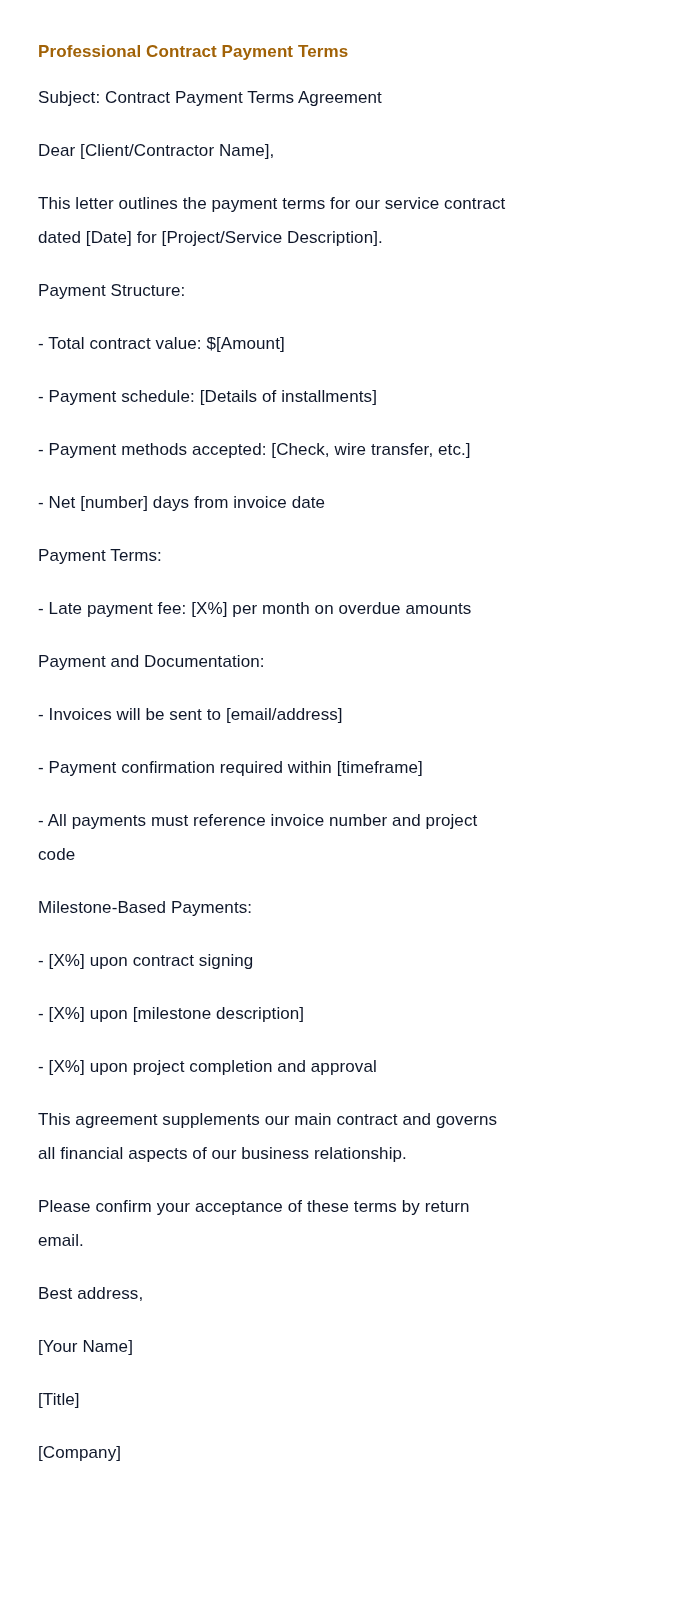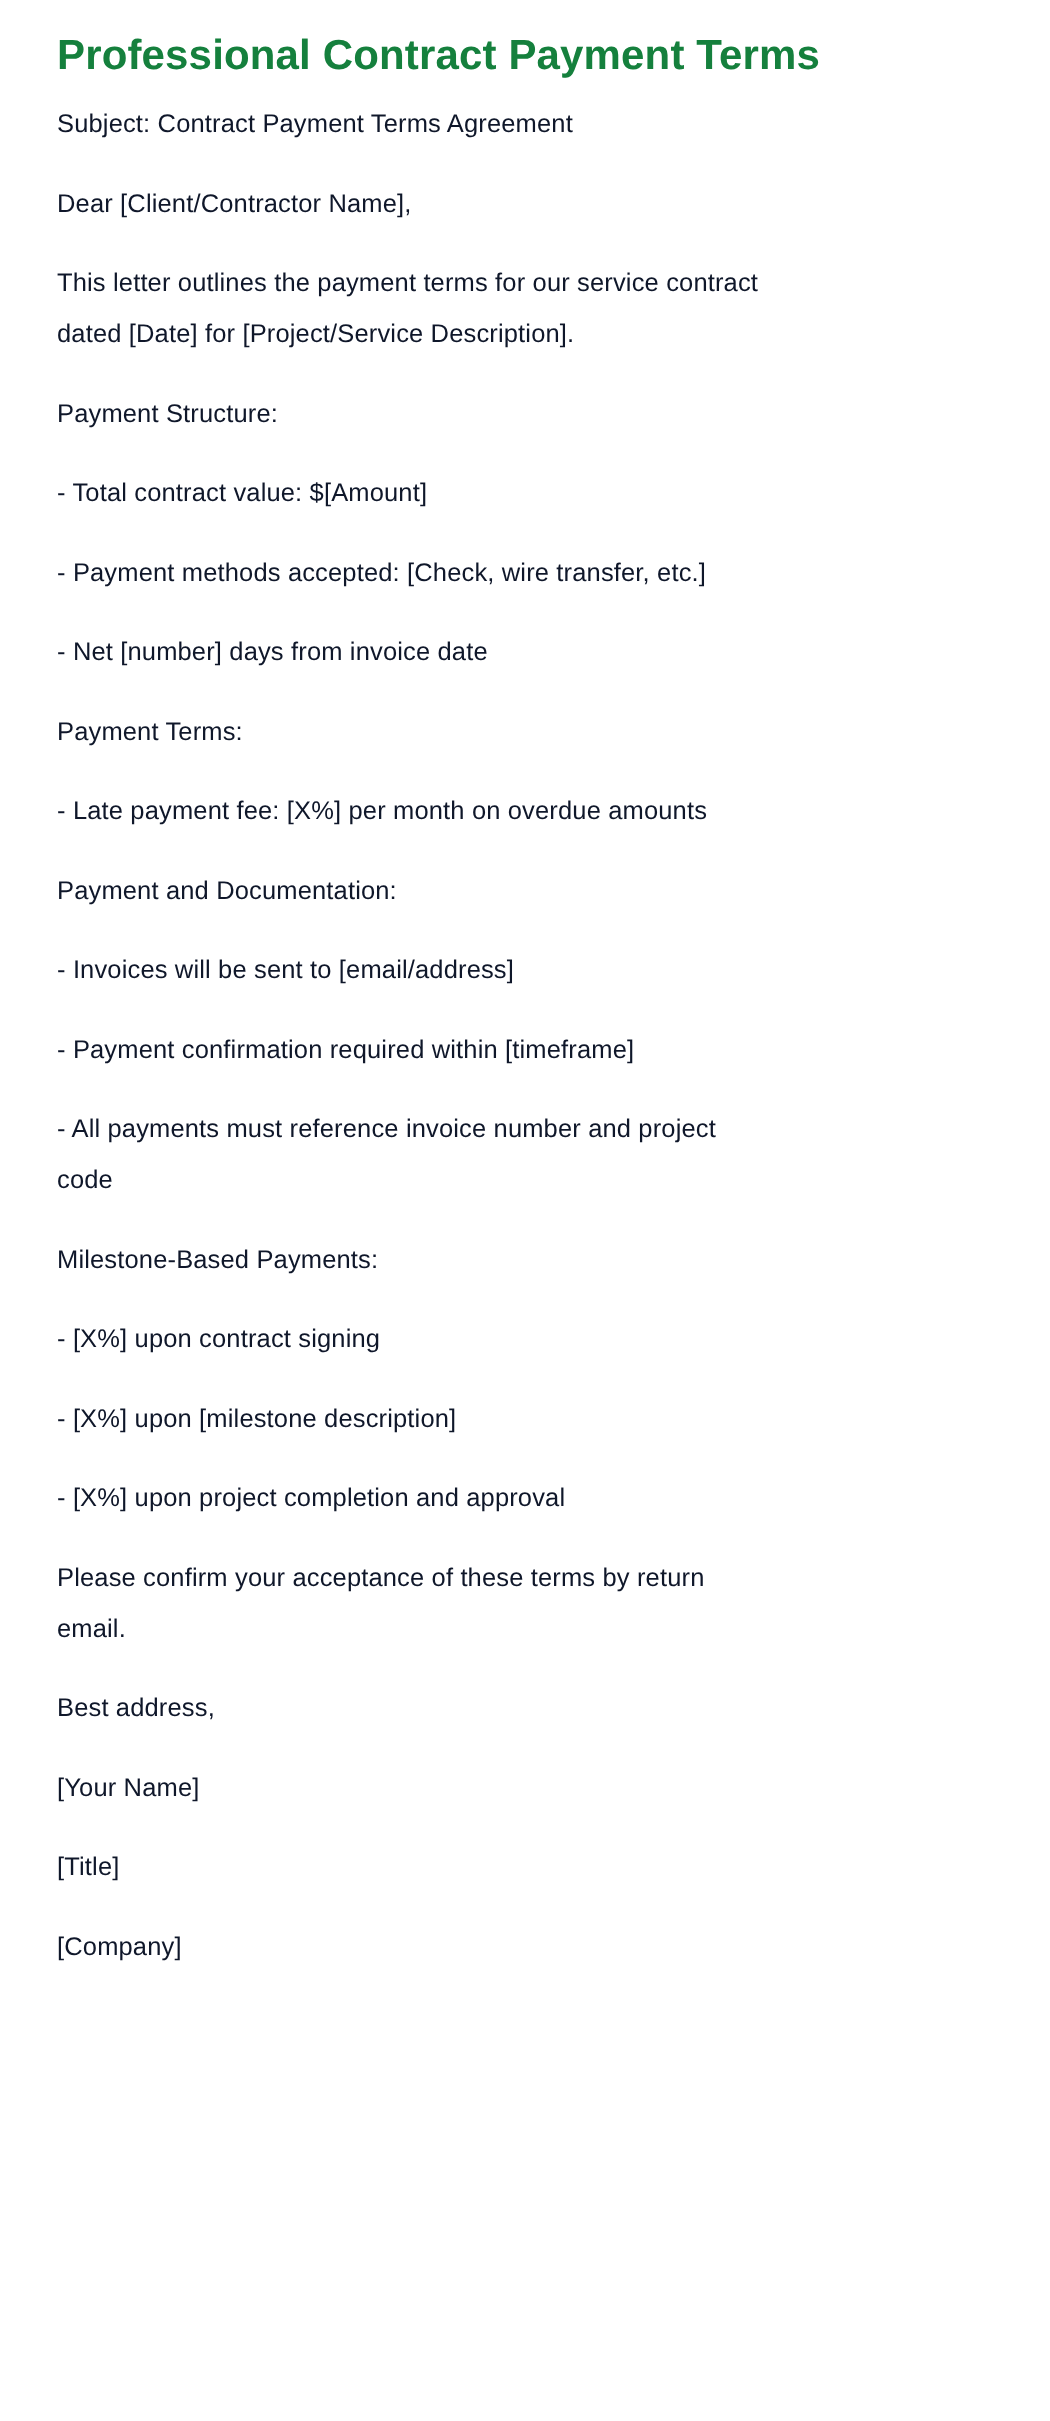--- a/index.html
+++ b/index.html
@@ -14,26 +14,26 @@
     font-family: "Liberation Sans", sans-serif;
     -webkit-font-smoothing: antialiased;
   }
   .page {
     box-sizing: border-box;
     width: 700px;
     padding: 21px 58px 40px 38px;
     background: #ffffff;
   }
   .doc-title {
-    font-size: 28px;
+    font-size: 17px;
     font-weight: 700;
-    color: #15803d;
+    color: #a16207;
     line-height: 32px;
     letter-spacing: 0.1px;
-    margin: 0 0 13px 0;
+    margin: 15px 0 13px 0;
   }
   .para {
     font-size: 17px;
     font-weight: 400;
     color: #0f172a;
     line-height: 34px;
     letter-spacing: 0.1px;
     margin: 0 0 19px 0;
     white-space: normal;
   }
@@ -42,31 +42,33 @@
 <body>
 
 <div class="page">
   <h1 class="doc-title">Professional Contract Payment Terms</h1>
   <div id="paragraphs">
       <p class="para">Subject: Contract Payment Terms Agreement</p>
       <p class="para">Dear [Client/Contractor Name],</p>
       <p class="para">This letter outlines the payment terms for our service contract<br>dated [Date] for [Project/Service Description].</p>
       <p class="para">Payment Structure:</p>
       <p class="para">- Total contract value: $[Amount]</p>
+      <p class="para">- Payment schedule: [Details of installments]</p>
       <p class="para">- Payment methods accepted: [Check, wire transfer, etc.]</p>
       <p class="para">- Net [number] days from invoice date</p>
       <p class="para">Payment Terms:</p>
       <p class="para">- Late payment fee: [X%] per month on overdue amounts</p>
       <p class="para">Payment and Documentation:</p>
       <p class="para">- Invoices will be sent to [email/address]</p>
       <p class="para">- Payment confirmation required within [timeframe]</p>
       <p class="para">- All payments must reference invoice number and project<br>code</p>
       <p class="para">Milestone-Based Payments:</p>
       <p class="para">- [X%] upon contract signing</p>
       <p class="para">- [X%] upon [milestone description]</p>
       <p class="para">- [X%] upon project completion and approval</p>
+      <p class="para">This agreement supplements our main contract and governs<br>all financial aspects of our business relationship.</p>
       <p class="para">Please confirm your acceptance of these terms by return<br>email.</p>
       <p class="para">Best address,</p>
       <p class="para">[Your Name]</p>
       <p class="para">[Title]</p>
       <p class="para">[Company]</p>
     </div>
 </div>
 
 </body></html>

